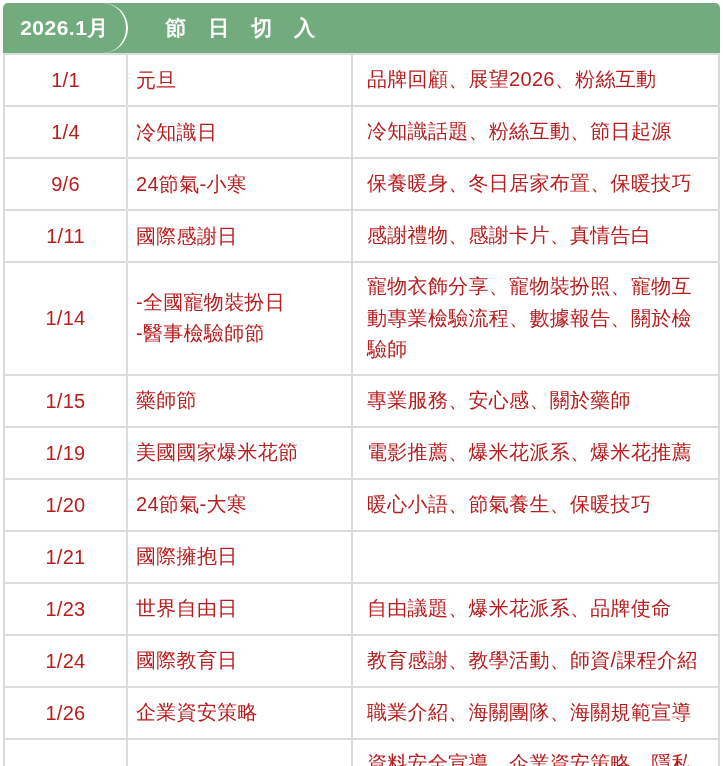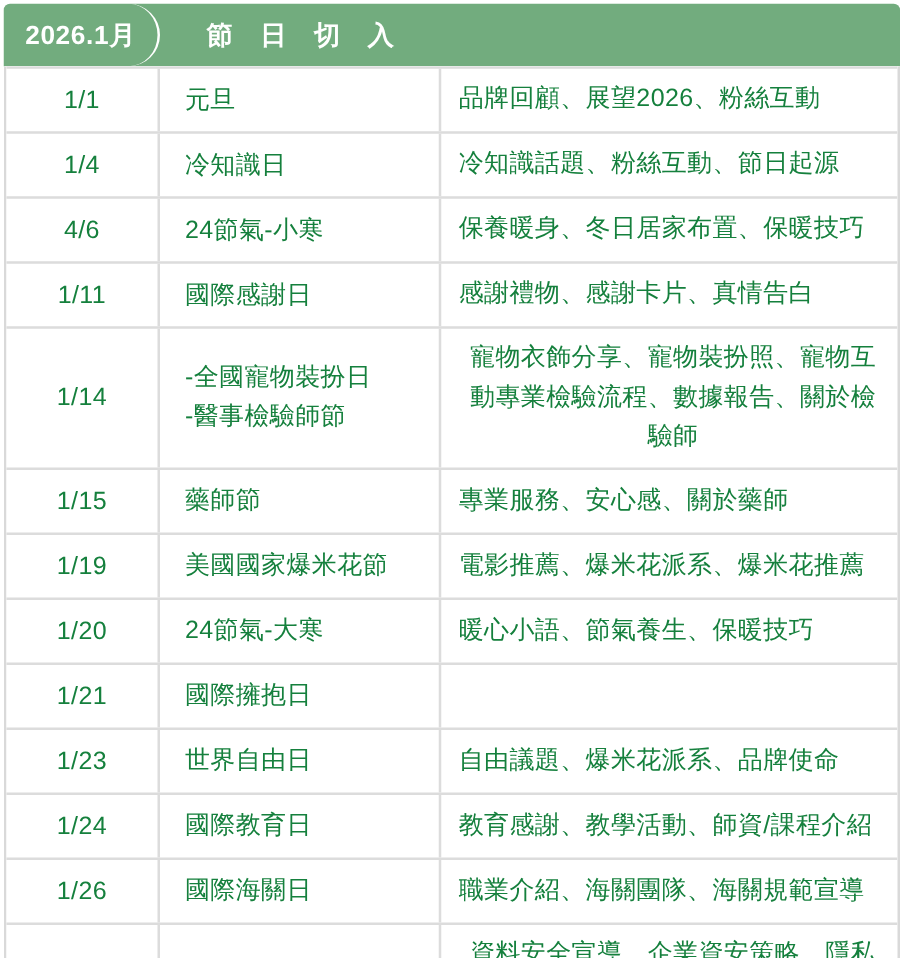--- a/index.html
+++ b/index.html
@@ -47,39 +47,38 @@
     display: grid;
     grid-template-columns: 123px 225px 1fr;
     min-height: 50px;
     border-top: 2px solid #dcdcdc;
   }
   .row.tall { min-height: 78px; }
   .cell {
     display: flex;
     align-items: center;
     font-size: 20px;
-    color: #15803d;
+    color: #b91c1c;
     letter-spacing: 0.3px;
     line-height: 1.5;
   }
   .cell-date {
     justify-content: center;
     border-right: 2px solid #dcdcdc;
   }
   .cell-holiday {
-    padding-left: 20px;
+    padding-left: 8px;
     padding-right: 6px;
     border-right: 2px solid #dcdcdc;
     white-space: pre-line;
     line-height: 1.55;
   }
   .cell-topics {
     padding: 8px 8px 8px 14px;
     line-height: 1.58;
-    text-align: center;
   }
 </style>
 </head>
 <body>
 
 <div class="table-wrap">
 
   <div class="thead">
     <div class="hcell sep">2026.1月</div>
     <div class="hcell">節　日　切　入</div>
@@ -93,21 +92,21 @@
       <div class="cell cell-topics">品牌回顧、展望2026、粉絲互動</div>
     </div>
 
     <div class="row">
       <div class="cell cell-date">1/4</div>
       <div class="cell cell-holiday">冷知識日</div>
       <div class="cell cell-topics">冷知識話題、粉絲互動、節日起源</div>
     </div>
 
     <div class="row">
-      <div class="cell cell-date">4/6</div>
+      <div class="cell cell-date">9/6</div>
       <div class="cell cell-holiday">24節氣-小寒</div>
       <div class="cell cell-topics">保養暖身、冬日居家布置、保暖技巧</div>
     </div>
 
     <div class="row">
       <div class="cell cell-date">1/11</div>
       <div class="cell cell-holiday">國際感謝日</div>
       <div class="cell cell-topics">感謝禮物、感謝卡片、真情告白</div>
     </div>
 
@@ -148,21 +147,21 @@
     </div>
 
     <div class="row">
       <div class="cell cell-date">1/24</div>
       <div class="cell cell-holiday">國際教育日</div>
       <div class="cell cell-topics">教育感謝、教學活動、師資/課程介紹</div>
     </div>
 
     <div class="row">
       <div class="cell cell-date">1/26</div>
-      <div class="cell cell-holiday">國際海關日</div>
+      <div class="cell cell-holiday">企業資安策略</div>
       <div class="cell cell-topics">職業介紹、海關團隊、海關規範宣導</div>
     </div>
 
     <div class="row">
       <div class="cell cell-date">1/28</div>
       <div class="cell cell-holiday">國際資料隱私日</div>
       <div class="cell cell-topics">資料安全宣導、企業資安策略、隱私法規</div>
     </div>
 
   </div>

